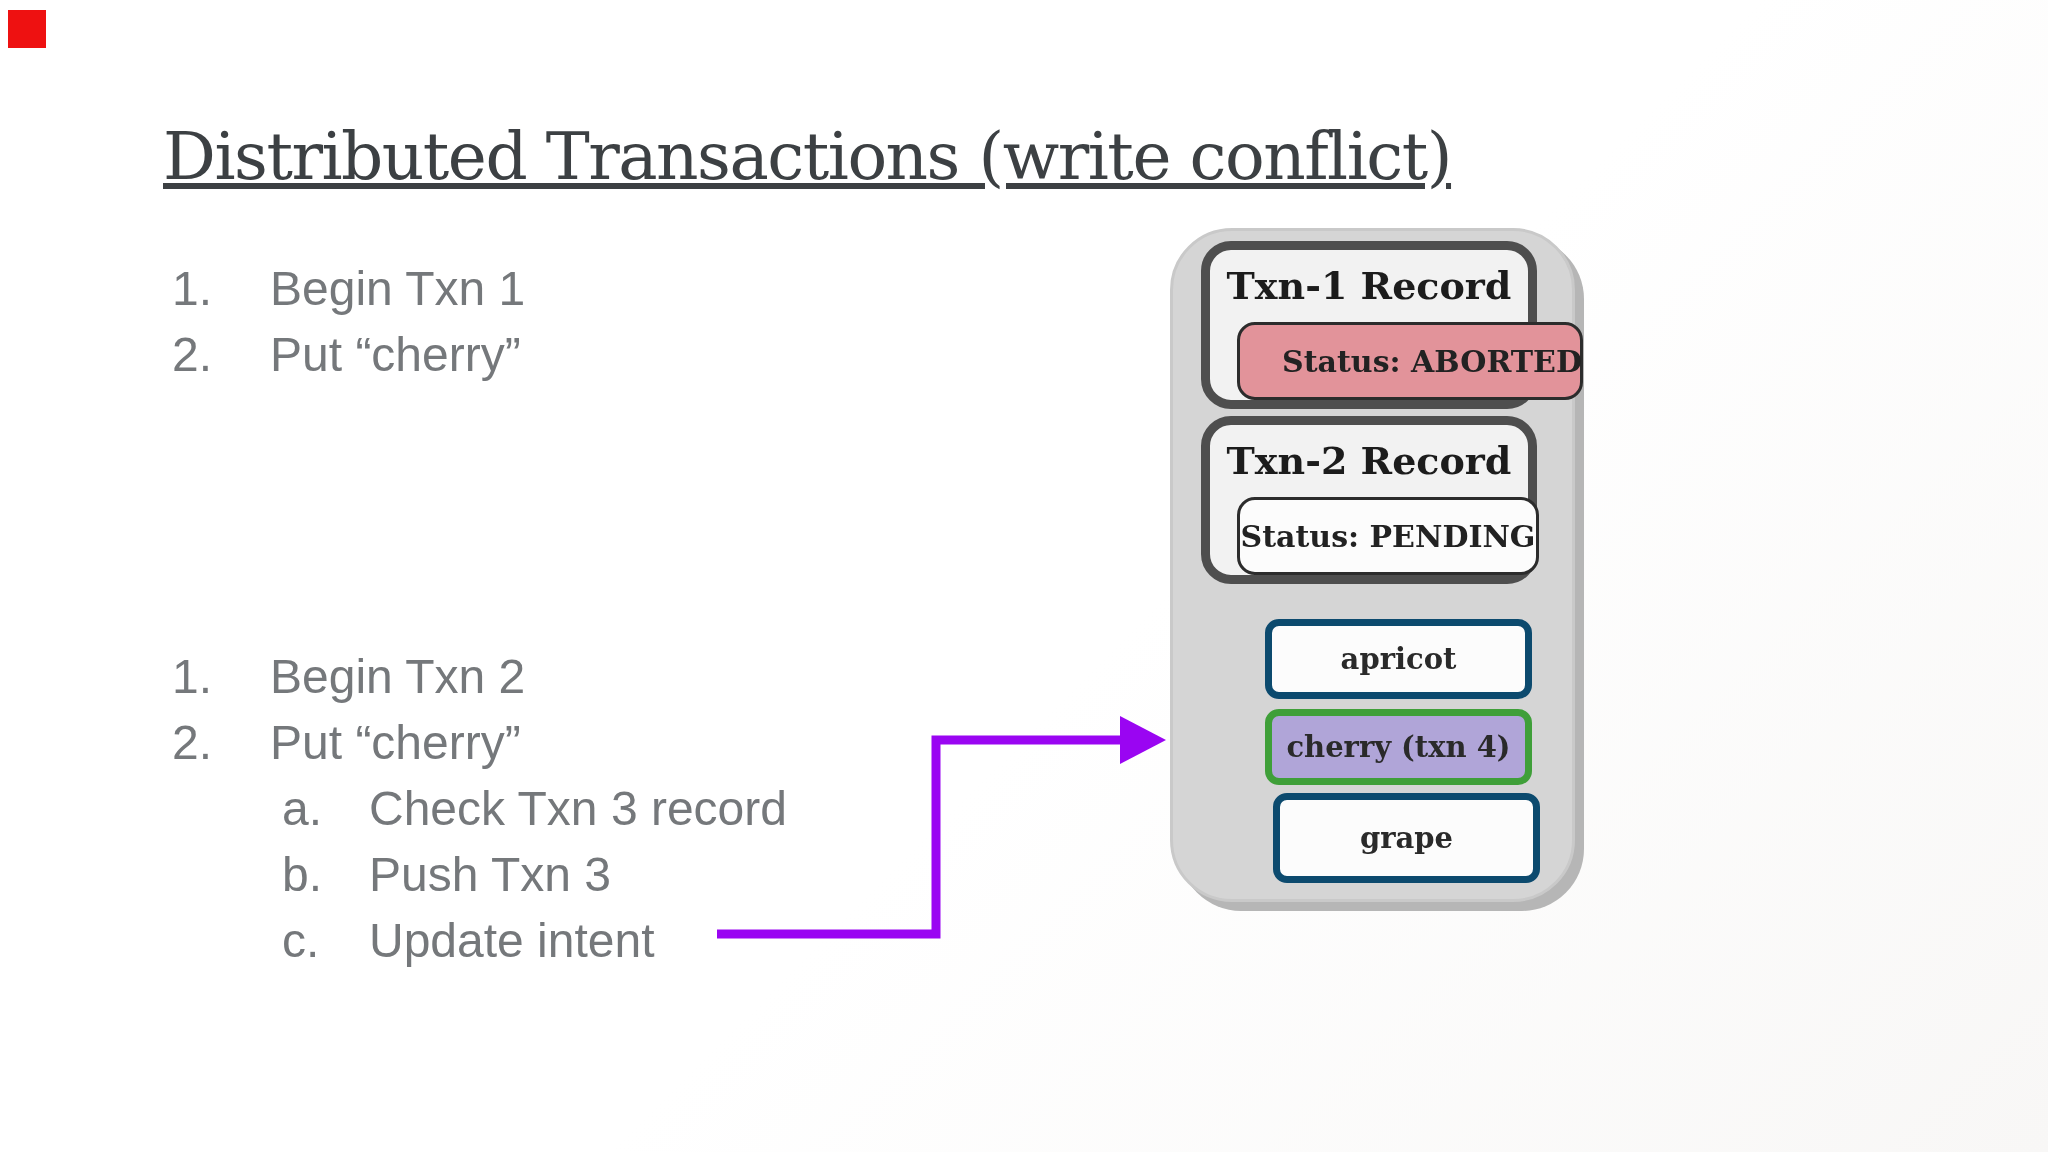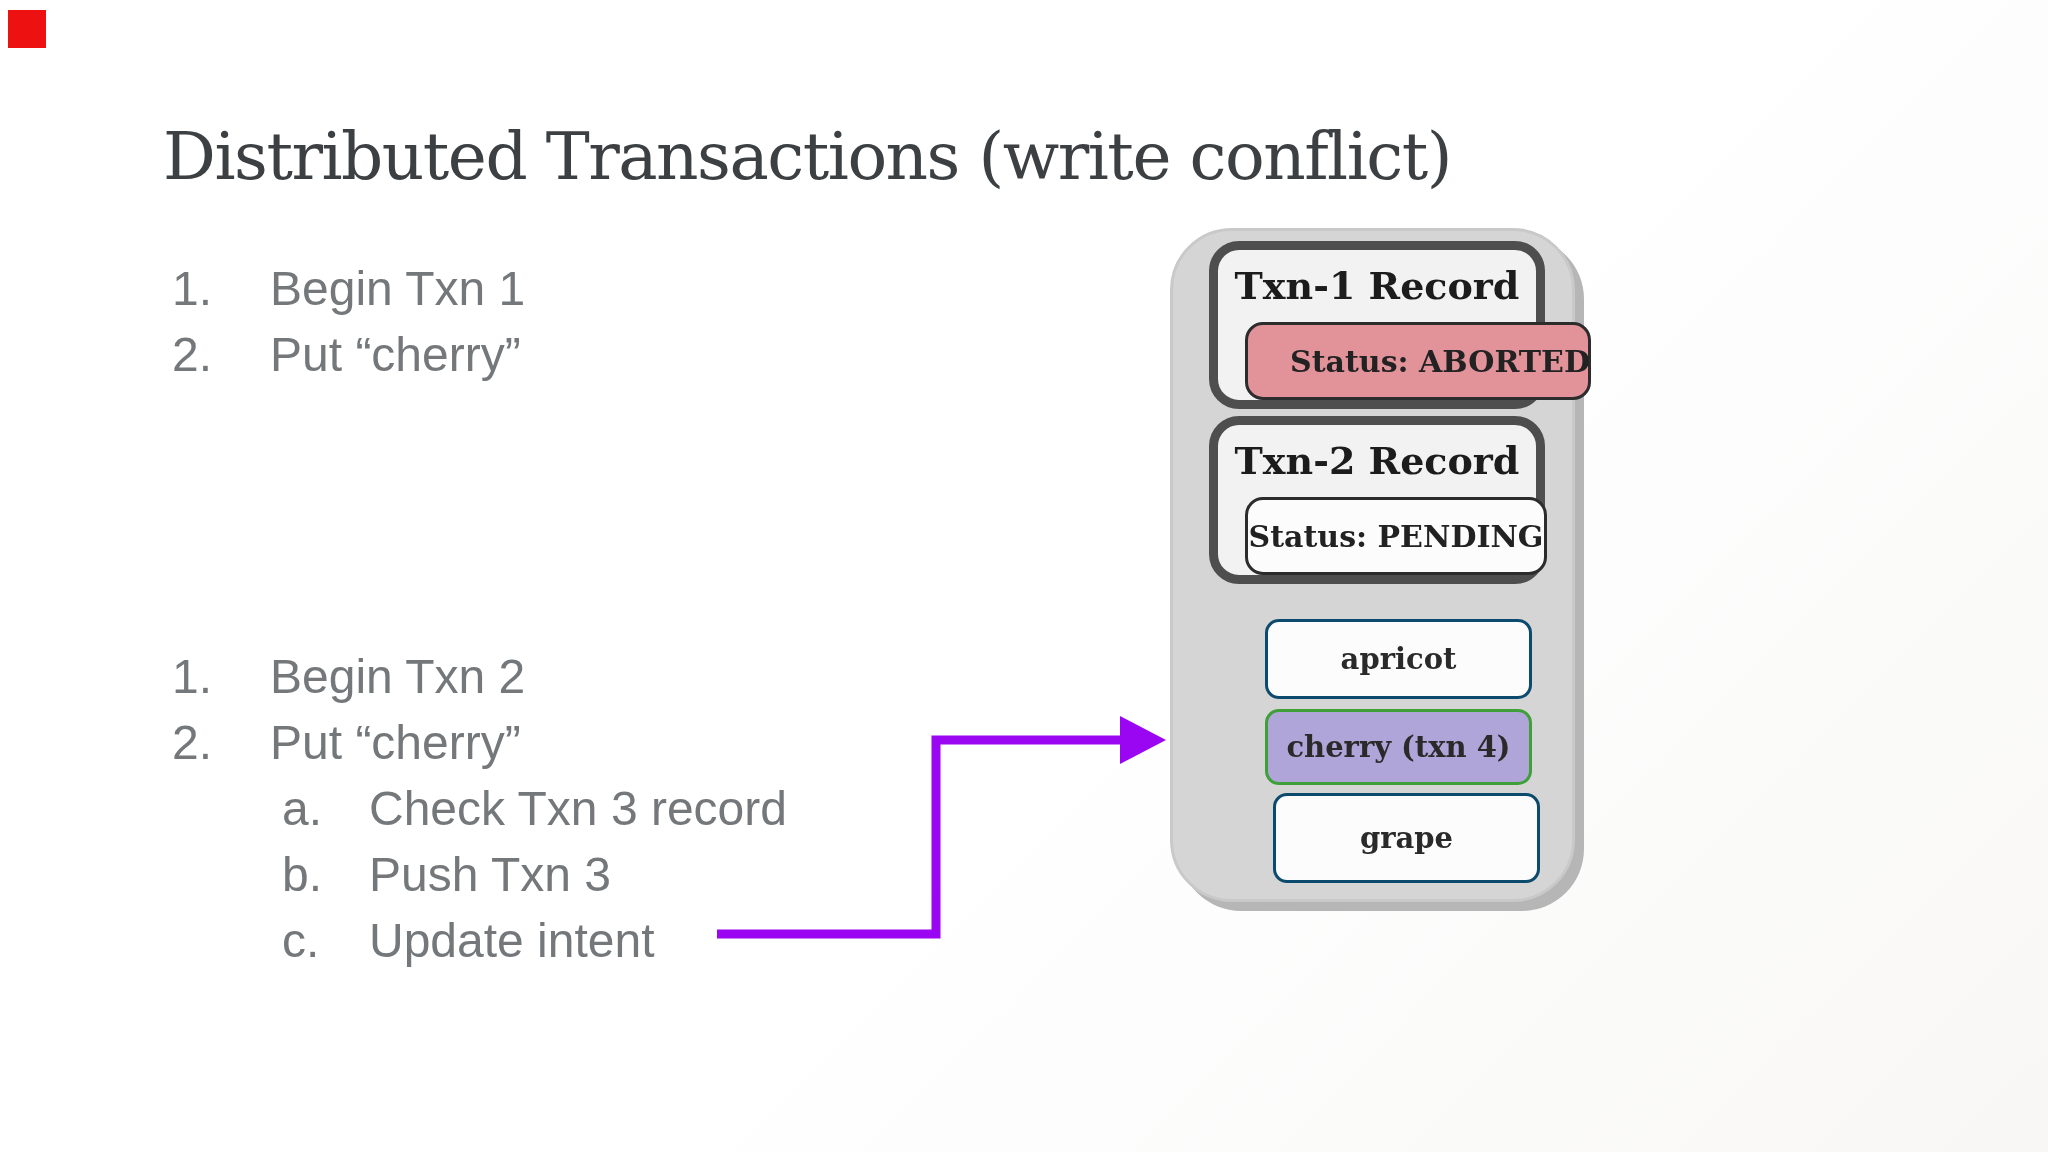--- a/index.html
+++ b/index.html
@@ -25,21 +25,21 @@
   .red-marker{
     position:absolute;left:8px;top:10px;width:38px;height:38px;
     background:var(--marker-red);
   }
 
   
   .title{
     position:absolute;left:163px;top:118px;
     font-family:"DejaVu Serif","Liberation Serif",serif;
     font-size:66px;font-weight:500;letter-spacing:-1.5px;
-    color:#3c4043;white-space:nowrap;
+    color:#3c4043;white-space:nowrap;text-decoration:underline;
   }
 
   
   .list{position:absolute;left:172px;margin:0;padding:0;list-style:none;
         color:#75787b;font-size:48px;}
   .list1{top:256px;}
   .list2{top:644px;}
   .list li{display:flex;line-height:66px;}
   .list .marker{width:56px;flex:0 0 56px;}
   .list .txt{margin-left:42px;white-space:nowrap;text-align:right;}
@@ -59,21 +59,20 @@
     background:var(--container-fill);
     border:3px solid #c9c9c9;
     border-radius:62px;
     box-shadow:9px 9px 0 #b6b6b6;
   }
   .card{
     position:absolute;left:28px;width:336px;height:168px;
     box-sizing:border-box;
     background:#f2f2f2;border:9px solid #4e4e4e;border-radius:30px;
     font-family:"DejaVu Serif","Liberation Serif",serif;
-    margin-left:8px;
   }
   .card1{top:10px;}
   .card2{top:185px;}
   .card-title{
     margin-top:8px;text-align:center;
     font-size:38px;font-weight:bold;color:#1c1c1c;line-height:56px;
     white-space:nowrap;
   }
   .status{
     position:absolute;left:27px;top:72px;width:296px;height:72px;
@@ -81,21 +80,21 @@
     border:3px solid #2c2c2c;border-radius:18px;
     display:flex;align-items:center;justify-content:center;
     font-size:30px;font-weight:bold;color:#222;white-space:nowrap;
   }
   .status-aborted{background:var(--aborted-fill);padding-left:44px;}
   .status-pending{background:var(--pending-fill);}
 
   .key{
     position:absolute;left:92px;width:267px;
     box-sizing:border-box;
-    background:#fcfcfc;border:3px solid #0c4a6e;border-radius:14px;
+    background:#fcfcfc;border:7px solid #0c4a6e;border-radius:14px;
     display:flex;align-items:center;justify-content:center;
     font-family:"DejaVu Serif","Liberation Serif",serif;
     font-size:29px;font-weight:bold;color:#2a2a2a;white-space:nowrap;
   }
   .key-apricot{top:388px;height:80px;}
   .key-cherry{top:478px;height:76px;background:var(--cherry-fill);border-color:var(--cherry-border);}
   .key-grape{top:562px;height:90px;margin-left:8px;}
 </style>
 </head>
 <body>

